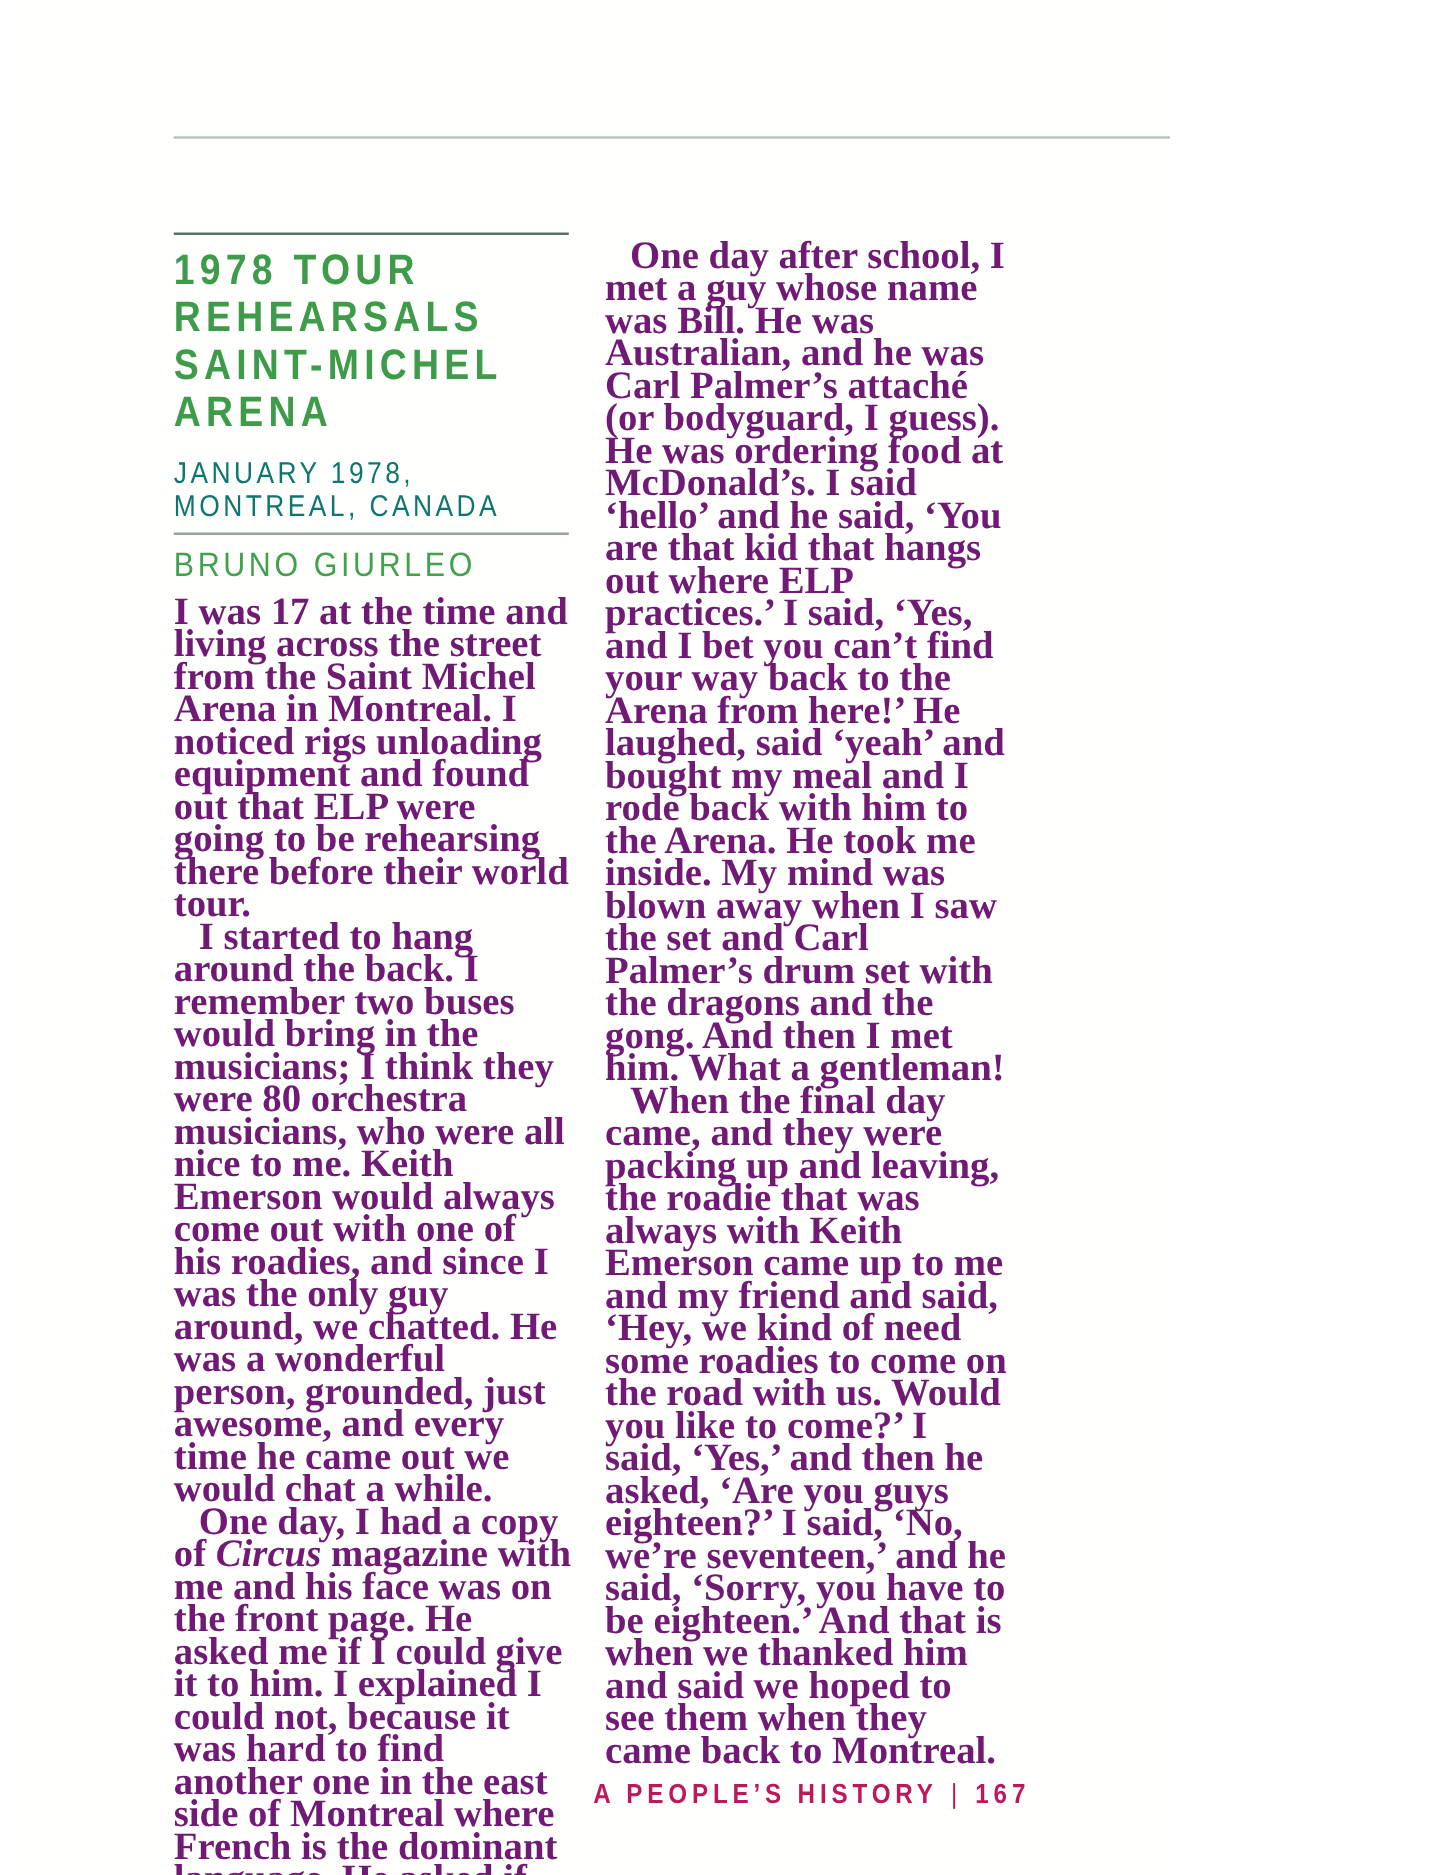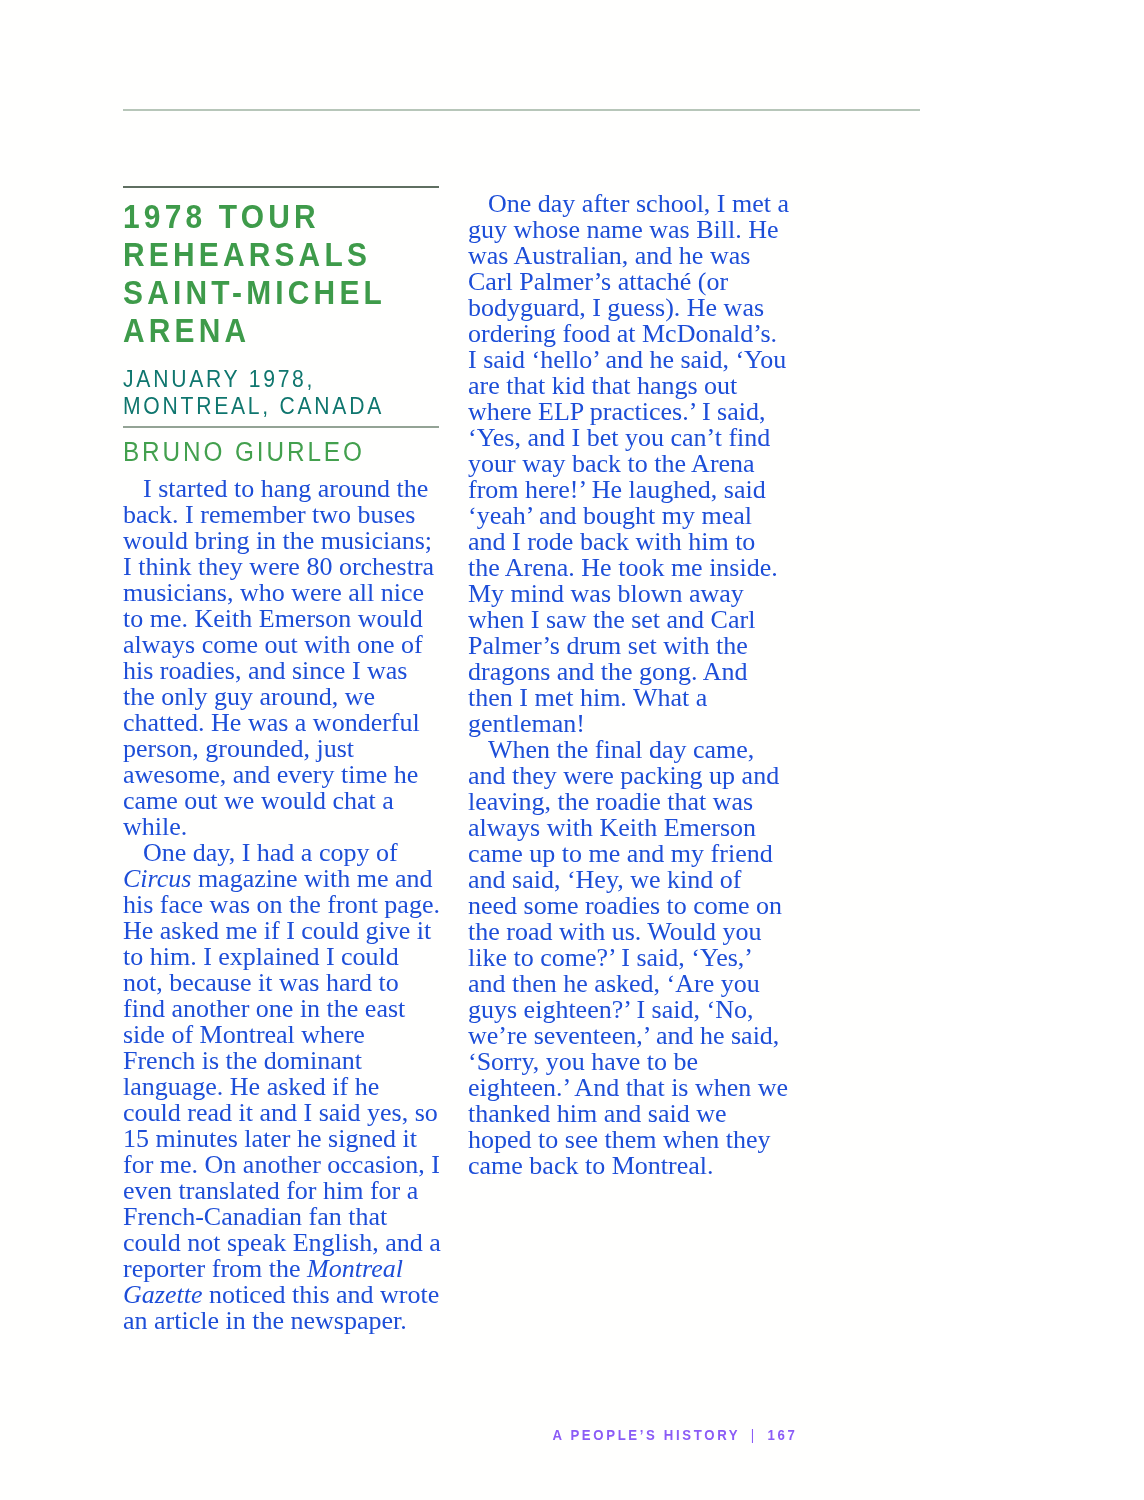--- a/index.html
+++ b/index.html
@@ -2,43 +2,44 @@
 <html><head>
 <meta charset="utf-8">
 <style>
   html,body{margin:0;padding:0;background:#ffffff;}
   .page{
     position:relative;
     width:920px;height:1500px;
     background:#fffffe;
     font-family:"Liberation Serif", serif;
     overflow:hidden;
+    margin-left:16px;
   }
   .rule{position:absolute;height:2px;}
   .top-rule{left:123px;top:109px;width:898px;background:#b7c6b9;}
   .col{position:absolute;top:186px;}
   .col-left{left:123px;width:318px;}
   .col-right{left:468px;width:322px;}
   .head-rule{width:316px;height:2px;background:#5f6f61;}
   .mid-rule{width:316px;height:2px;background:#93a395;margin-top:7px;}
   .sans{font-family:"Liberation Sans", sans-serif;}
   .chapter-title{margin-top:9px;color:#3e9b4a;font-weight:700;font-size:34px;line-height:38px;}
   .chapter-title div{letter-spacing:0.14em;transform:scaleX(0.88);transform-origin:0 50%;white-space:nowrap;}
   .chapter-subtitle{margin-top:16px;color:#0f766e;font-weight:400;font-size:24px;line-height:27px;}
   .chapter-subtitle div{letter-spacing:0.13em;transform:scaleX(0.88);transform-origin:0 50%;white-space:nowrap;}
   .byline{margin-top:9px;color:#43a04e;font-weight:400;font-size:27px;line-height:30px;
           letter-spacing:0.12em;transform:scaleX(0.9);transform-origin:0 50%;white-space:nowrap;}
-  .body-text{margin-top:9px;color:#1d4ed8;font-size:26px;line-height:26px;}
+  .body-text{margin-top:9px;color:#701a75;font-size:31px;line-height:26px;font-weight:bold;}
   .col-right .body-text{margin-top:0;padding-top:5px;}
   p.body-para{margin:0;}
   p.body-para.indent{text-indent:20px;}
   .ital{font-style:italic;}
   .footer{
-    position:absolute;right:123px;top:1423px;
-    color:#8b5cf6;font-size:15px;font-weight:700;line-height:24px;
+    position:absolute;right:112px;top:1423px;
+    color:#be185d;font-size:22px;font-weight:700;line-height:24px;
     font-family:"Liberation Sans", sans-serif;
   }
   .footer-inner{display:inline-block;letter-spacing:0.2em;transform:scaleX(0.88);transform-origin:100% 50%;white-space:nowrap;}
   .footer .divider{padding:0 12px;font-weight:400;}
 </style>
 </head>
 <body>
 
 <div class="page">
 
@@ -52,20 +53,21 @@
         <div>SAINT-MICHEL</div>
         <div>ARENA</div>
       </h1>
     <div class="chapter-subtitle sans">
         <div>JANUARY 1978,</div>
         <div>MONTREAL, CANADA</div>
       </div>
     <div class="mid-rule"></div>
     <div class="byline sans">BRUNO GIURLEO</div>
     <div class="body-text">
+        <p class="body-para"><span>I was 17 at the time and living across the street from the Saint Michel Arena in Montreal. I noticed rigs unloading equipment and found out that ELP were going to be rehearsing there before their world tour.</span></p>
         <p class="body-para indent"><span>I started to hang around the back. I remember two buses would bring in the musicians; I think they were 80 orchestra musicians, who were all nice to me. Keith Emerson would always come out with one of his roadies, and since I was the only guy around, we chatted. He was a wonderful person, grounded, just awesome, and every time he came out we would chat a while.</span></p>
         <p class="body-para indent"><span>One day, I had a copy of </span><span class="ital">Circus</span><span> magazine with me and his face was on the front page. He asked me if I could give it to him. I explained I could not, because it was hard to find another one in the east side of Montreal where French is the dominant language. He asked if he could read it and I said yes, so 15 minutes later he signed it for me. On another occasion, I even translated for him for a French-Canadian fan that could not speak English, and a reporter from the </span><span class="ital">Montreal Gazette</span><span> noticed this and wrote an article in the newspaper.</span></p>
       </div>
   </div>
 
   <div class="col col-right">
     <div class="body-text">
         <p class="body-para indent"><span>One day after school, I met a guy whose name was Bill. He was Australian, and he was Carl Palmer’s attaché (or bodyguard, I guess). He was ordering food at McDonald’s. I said ‘hello’ and he said, ‘You are that kid that hangs out where ELP practices.’ I said, ‘Yes, and I bet you can’t find your way back to the Arena from here!’ He laughed, said ‘yeah’ and bought my meal and I rode back with him to the Arena. He took me inside. My mind was blown away when I saw the set and Carl Palmer’s drum set with the dragons and the gong. And then I met him. What a gentleman!</span></p>
         <p class="body-para indent"><span>When the final day came, and they were packing up and leaving, the roadie that was always with Keith Emerson came up to me and my friend and said, ‘Hey, we kind of need some roadies to come on the road with us. Would you like to come?’ I said, ‘Yes,’ and then he asked, ‘Are you guys eighteen?’ I said, ‘No, we’re seventeen,’ and he said, ‘Sorry, you have to be eighteen.’ And that is when we thanked him and said we hoped to see them when they came back to Montreal.</span></p>
       </div>

